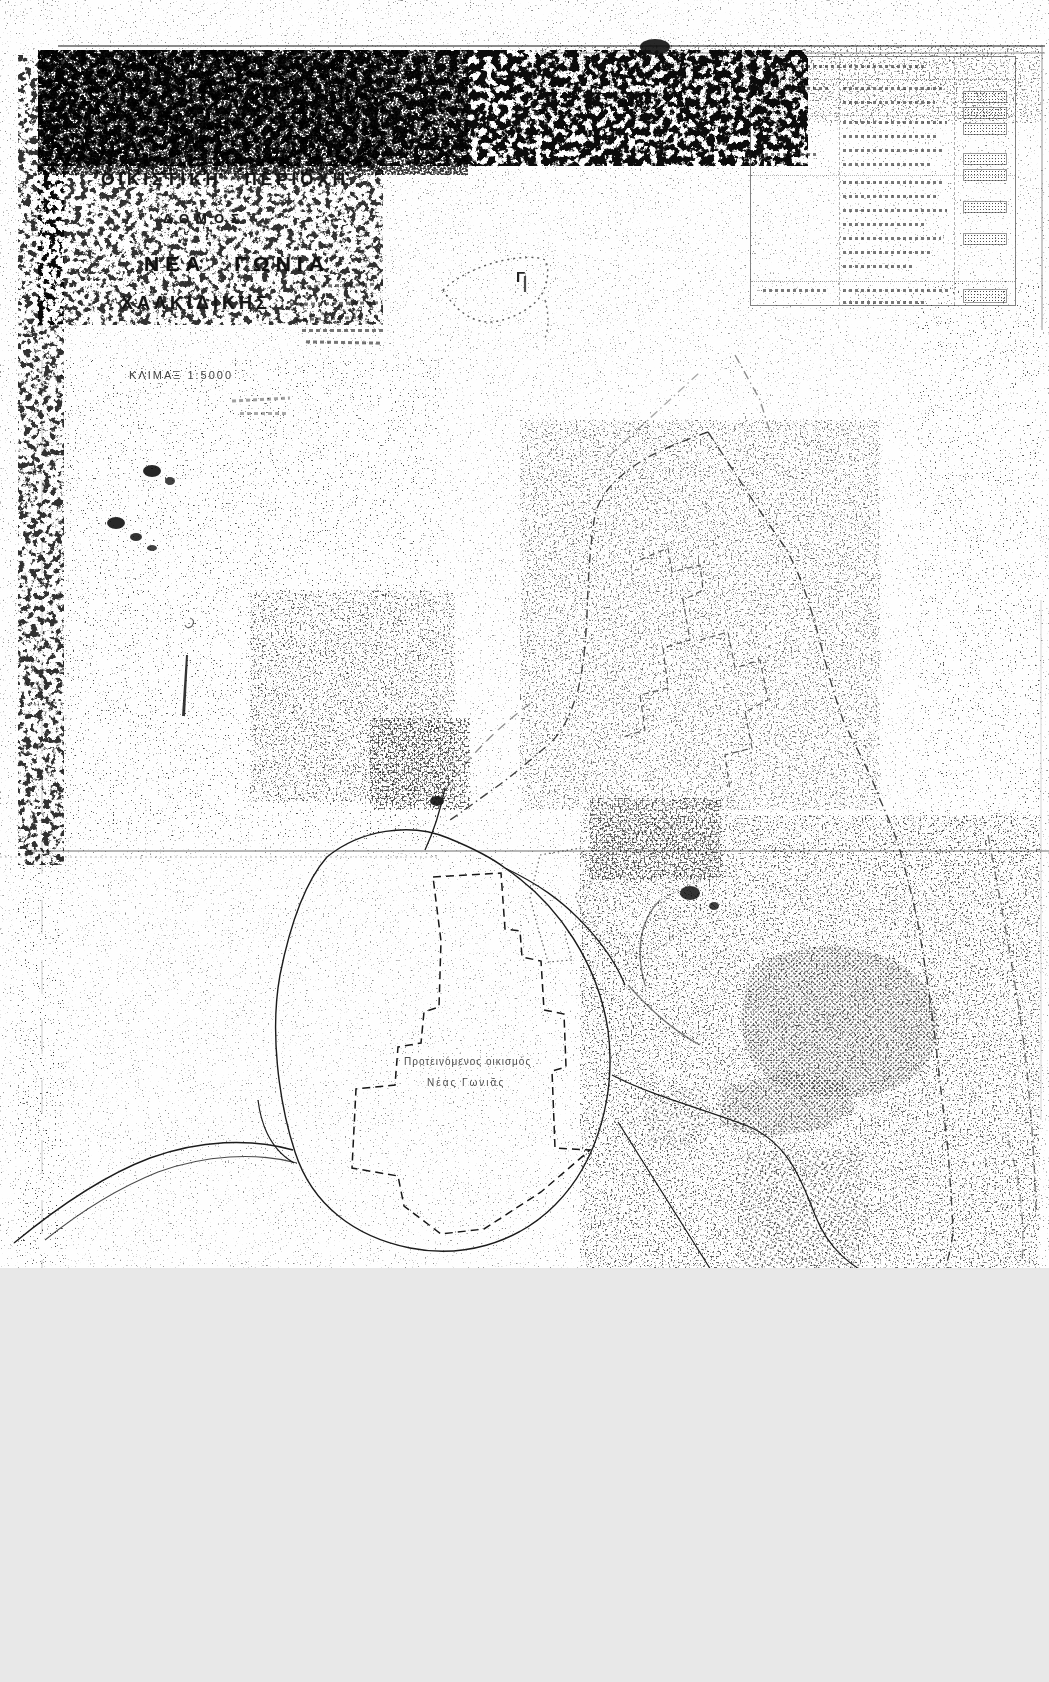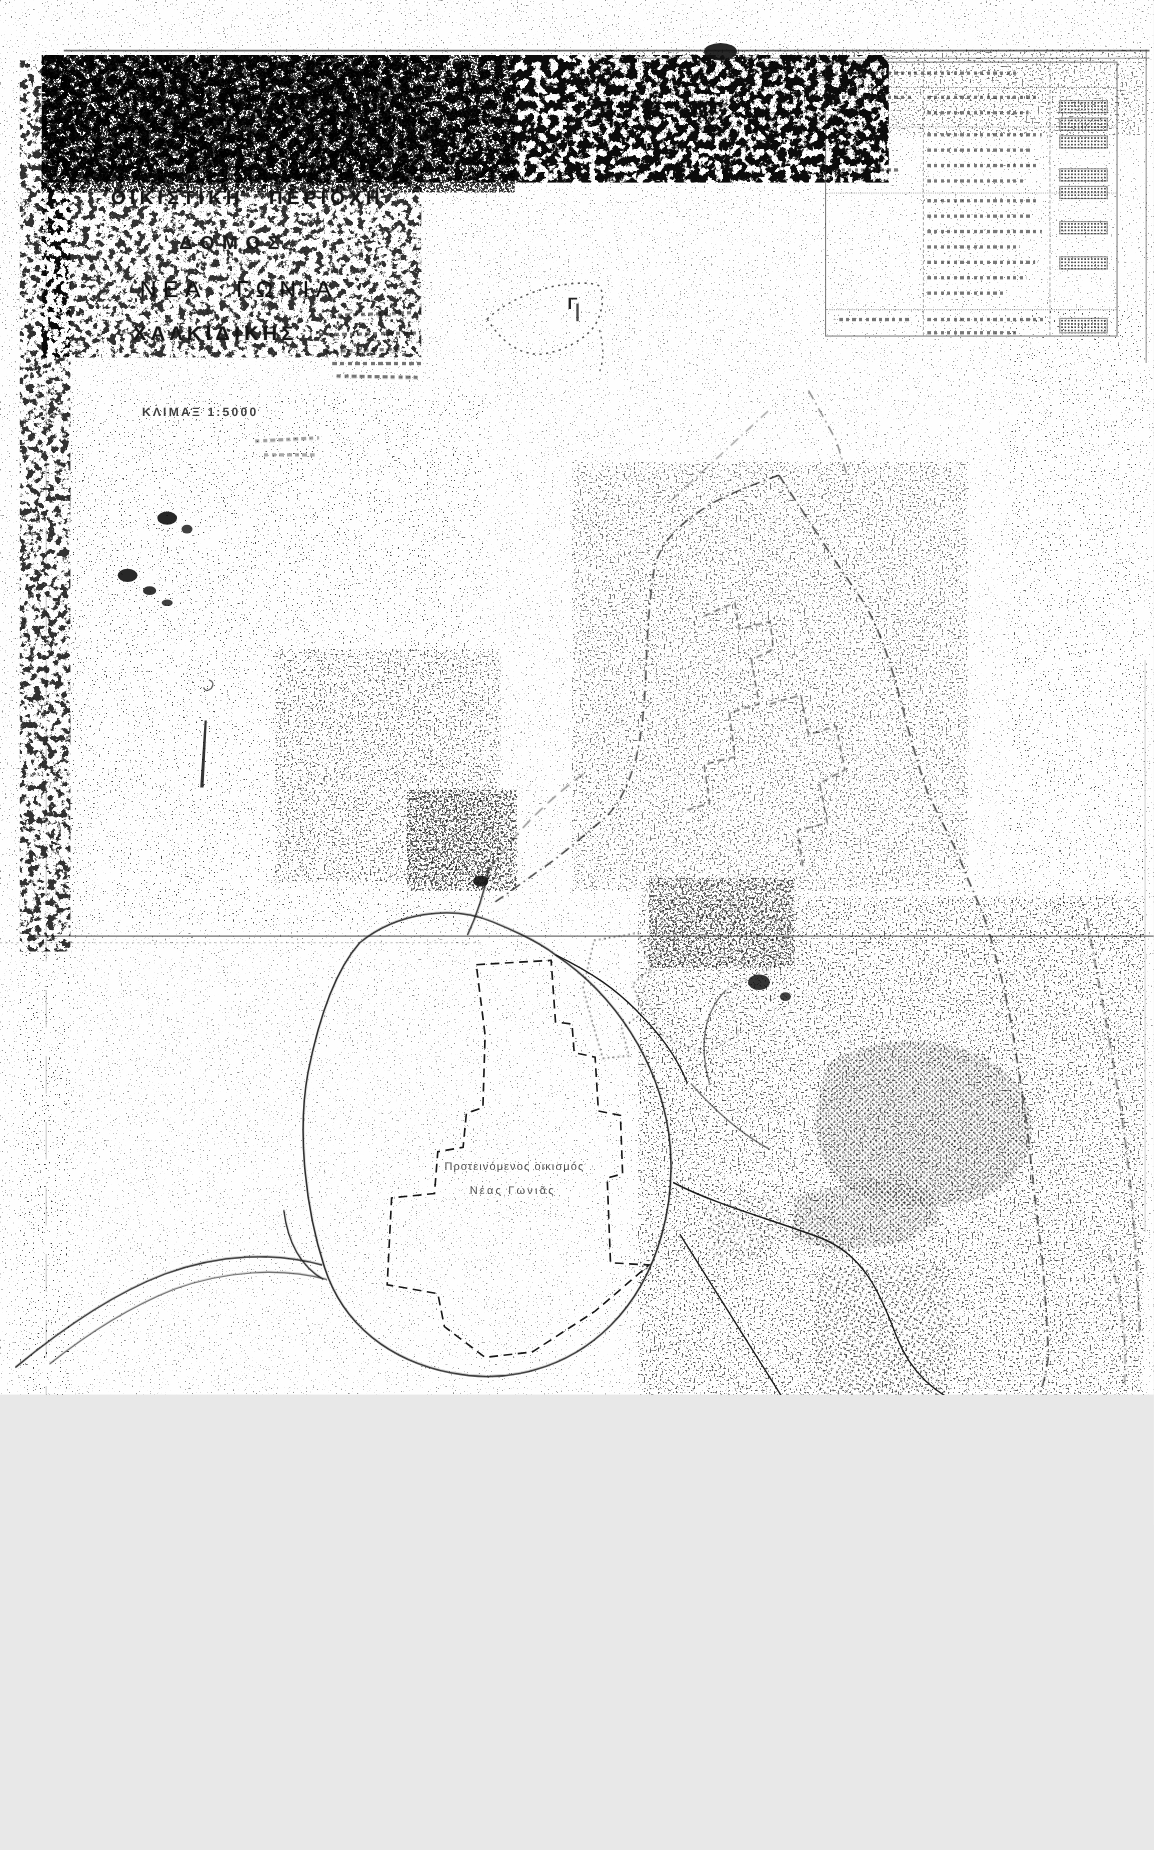--- a/index.html
+++ b/index.html
@@ -4,27 +4,27 @@
 <style>
   html,body{margin:0;padding:0;background:#e8e8e8;}
   #sheet{
     position:relative;width:1049px;height:1268px;background:#fefefe;
     overflow:hidden;font-family:"Liberation Sans",sans-serif;color:#1a1a1a;
   }
   #linework{position:absolute;left:0;top:0;z-index:1;}
   .txt{position:absolute;z-index:3;white-space:nowrap;}
   .t-region{left:101px;top:170px;font-size:17px;font-weight:bold;letter-spacing:4px;word-spacing:14px;
     color:#161616;text-shadow:0 0 1px rgba(0,0,0,.55);filter:blur(.25px);}
-  .t-domos{left:163px;top:211px;font-size:17px;font-weight:bold;letter-spacing:7px;color:#1c1c1c;
+  .t-domos{left:163px;top:211px;font-size:13px;font-weight:bold;letter-spacing:7px;color:#1c1c1c;
     text-shadow:0 0 1px rgba(0,0,0,.5);filter:blur(.3px);}
-  .t-name{left:127px;top:252px;font-size:21px;font-weight:normal;letter-spacing:6px;word-spacing:16px;
+  .t-name{left:144px;top:252px;font-size:21px;font-weight:bold;letter-spacing:6px;word-spacing:16px;
     color:#111;text-shadow:0 0 1px rgba(0,0,0,.6);filter:blur(.2px);}
   .t-pref{left:121px;top:293px;font-size:18px;font-weight:bold;letter-spacing:4px;color:#161616;
     text-shadow:0 0 1px rgba(0,0,0,.5);filter:blur(.3px);text-align:right;}
-  .t-scale{left:129px;top:369px;font-size:11px;font-weight:bold;letter-spacing:2px;color:#3d3d3d;
+  .t-scale{left:129px;top:369px;font-size:11px;font-weight:normal;letter-spacing:2px;color:#3d3d3d;
     filter:blur(.45px);}
   .t-inset{left:516px;top:268px;font-size:15px;font-weight:bold;color:#222;filter:blur(.3px);}
   .t-lbl1{left:404px;top:1056px;font-size:10px;color:#4a4a4a;letter-spacing:1px;filter:blur(.35px);}
   .t-lbl2{left:427px;top:1077px;font-size:10px;color:#4a4a4a;letter-spacing:2px;filter:blur(.35px);text-align:center;}
 
   
   .ann{position:absolute;z-index:3;height:3px;filter:blur(.5px);opacity:.8;
     background:repeating-linear-gradient(90deg,rgba(25,25,25,.75) 0 4px,transparent 4px 7px);}
 
   

